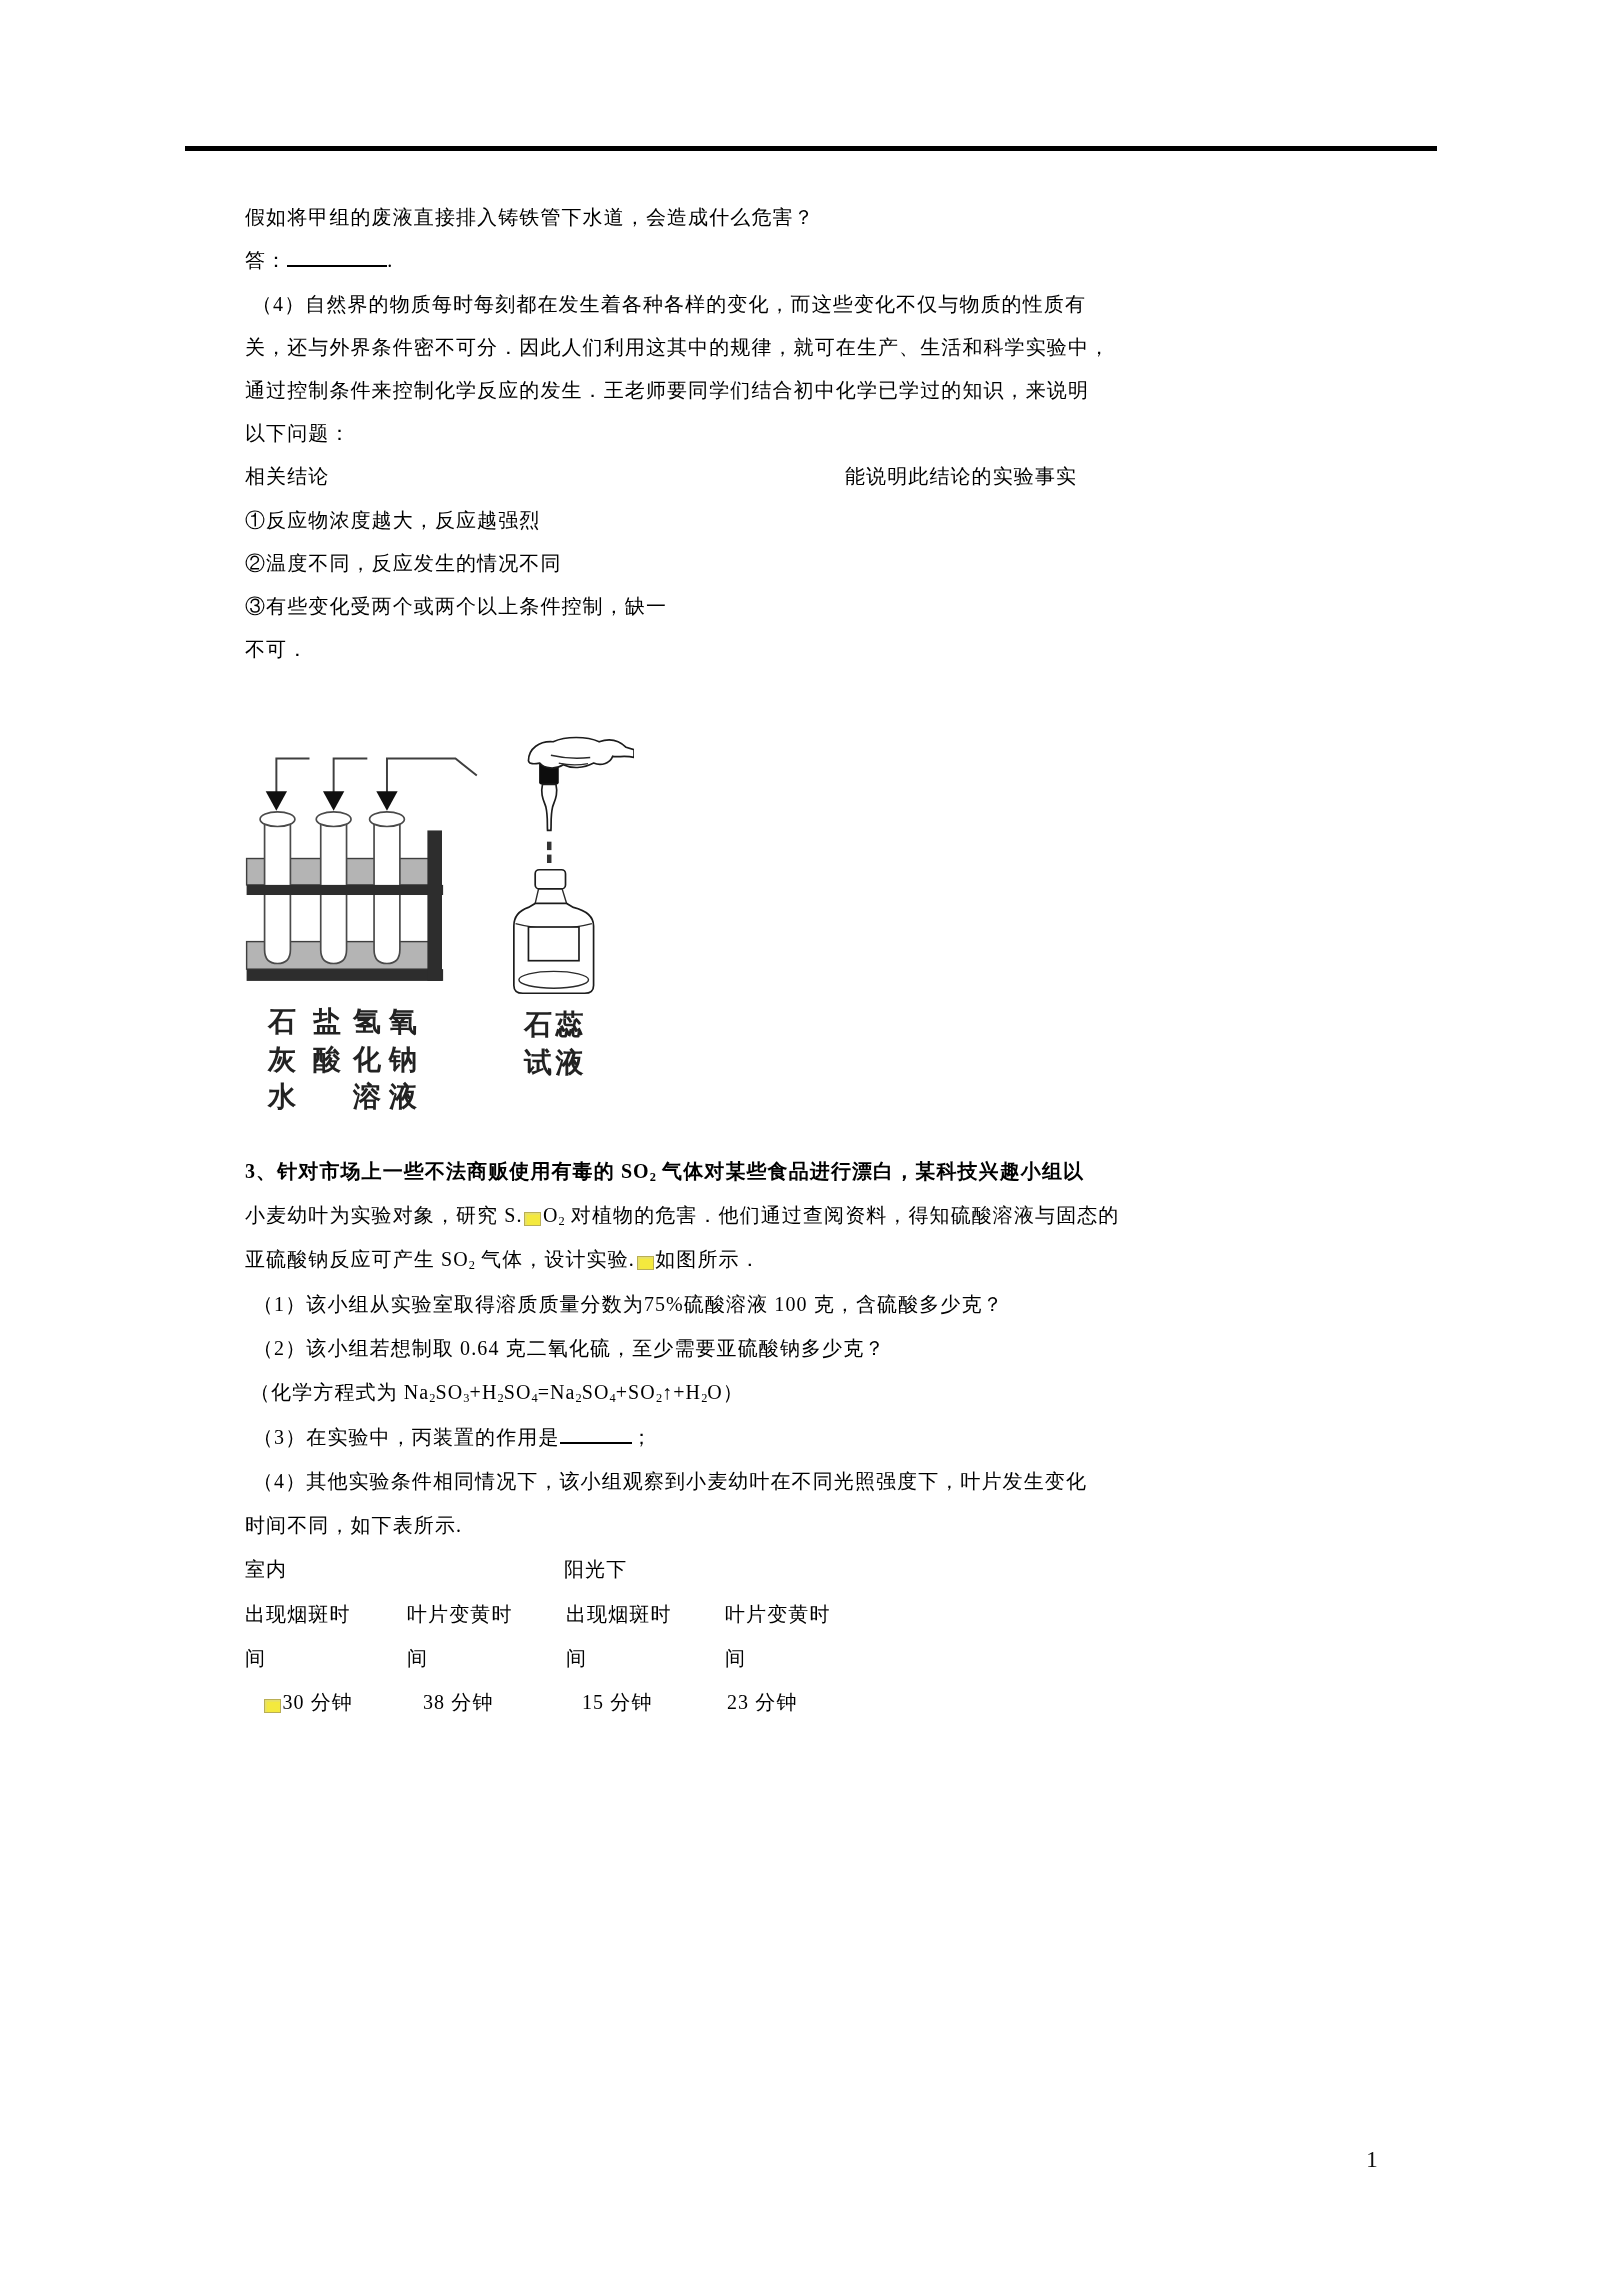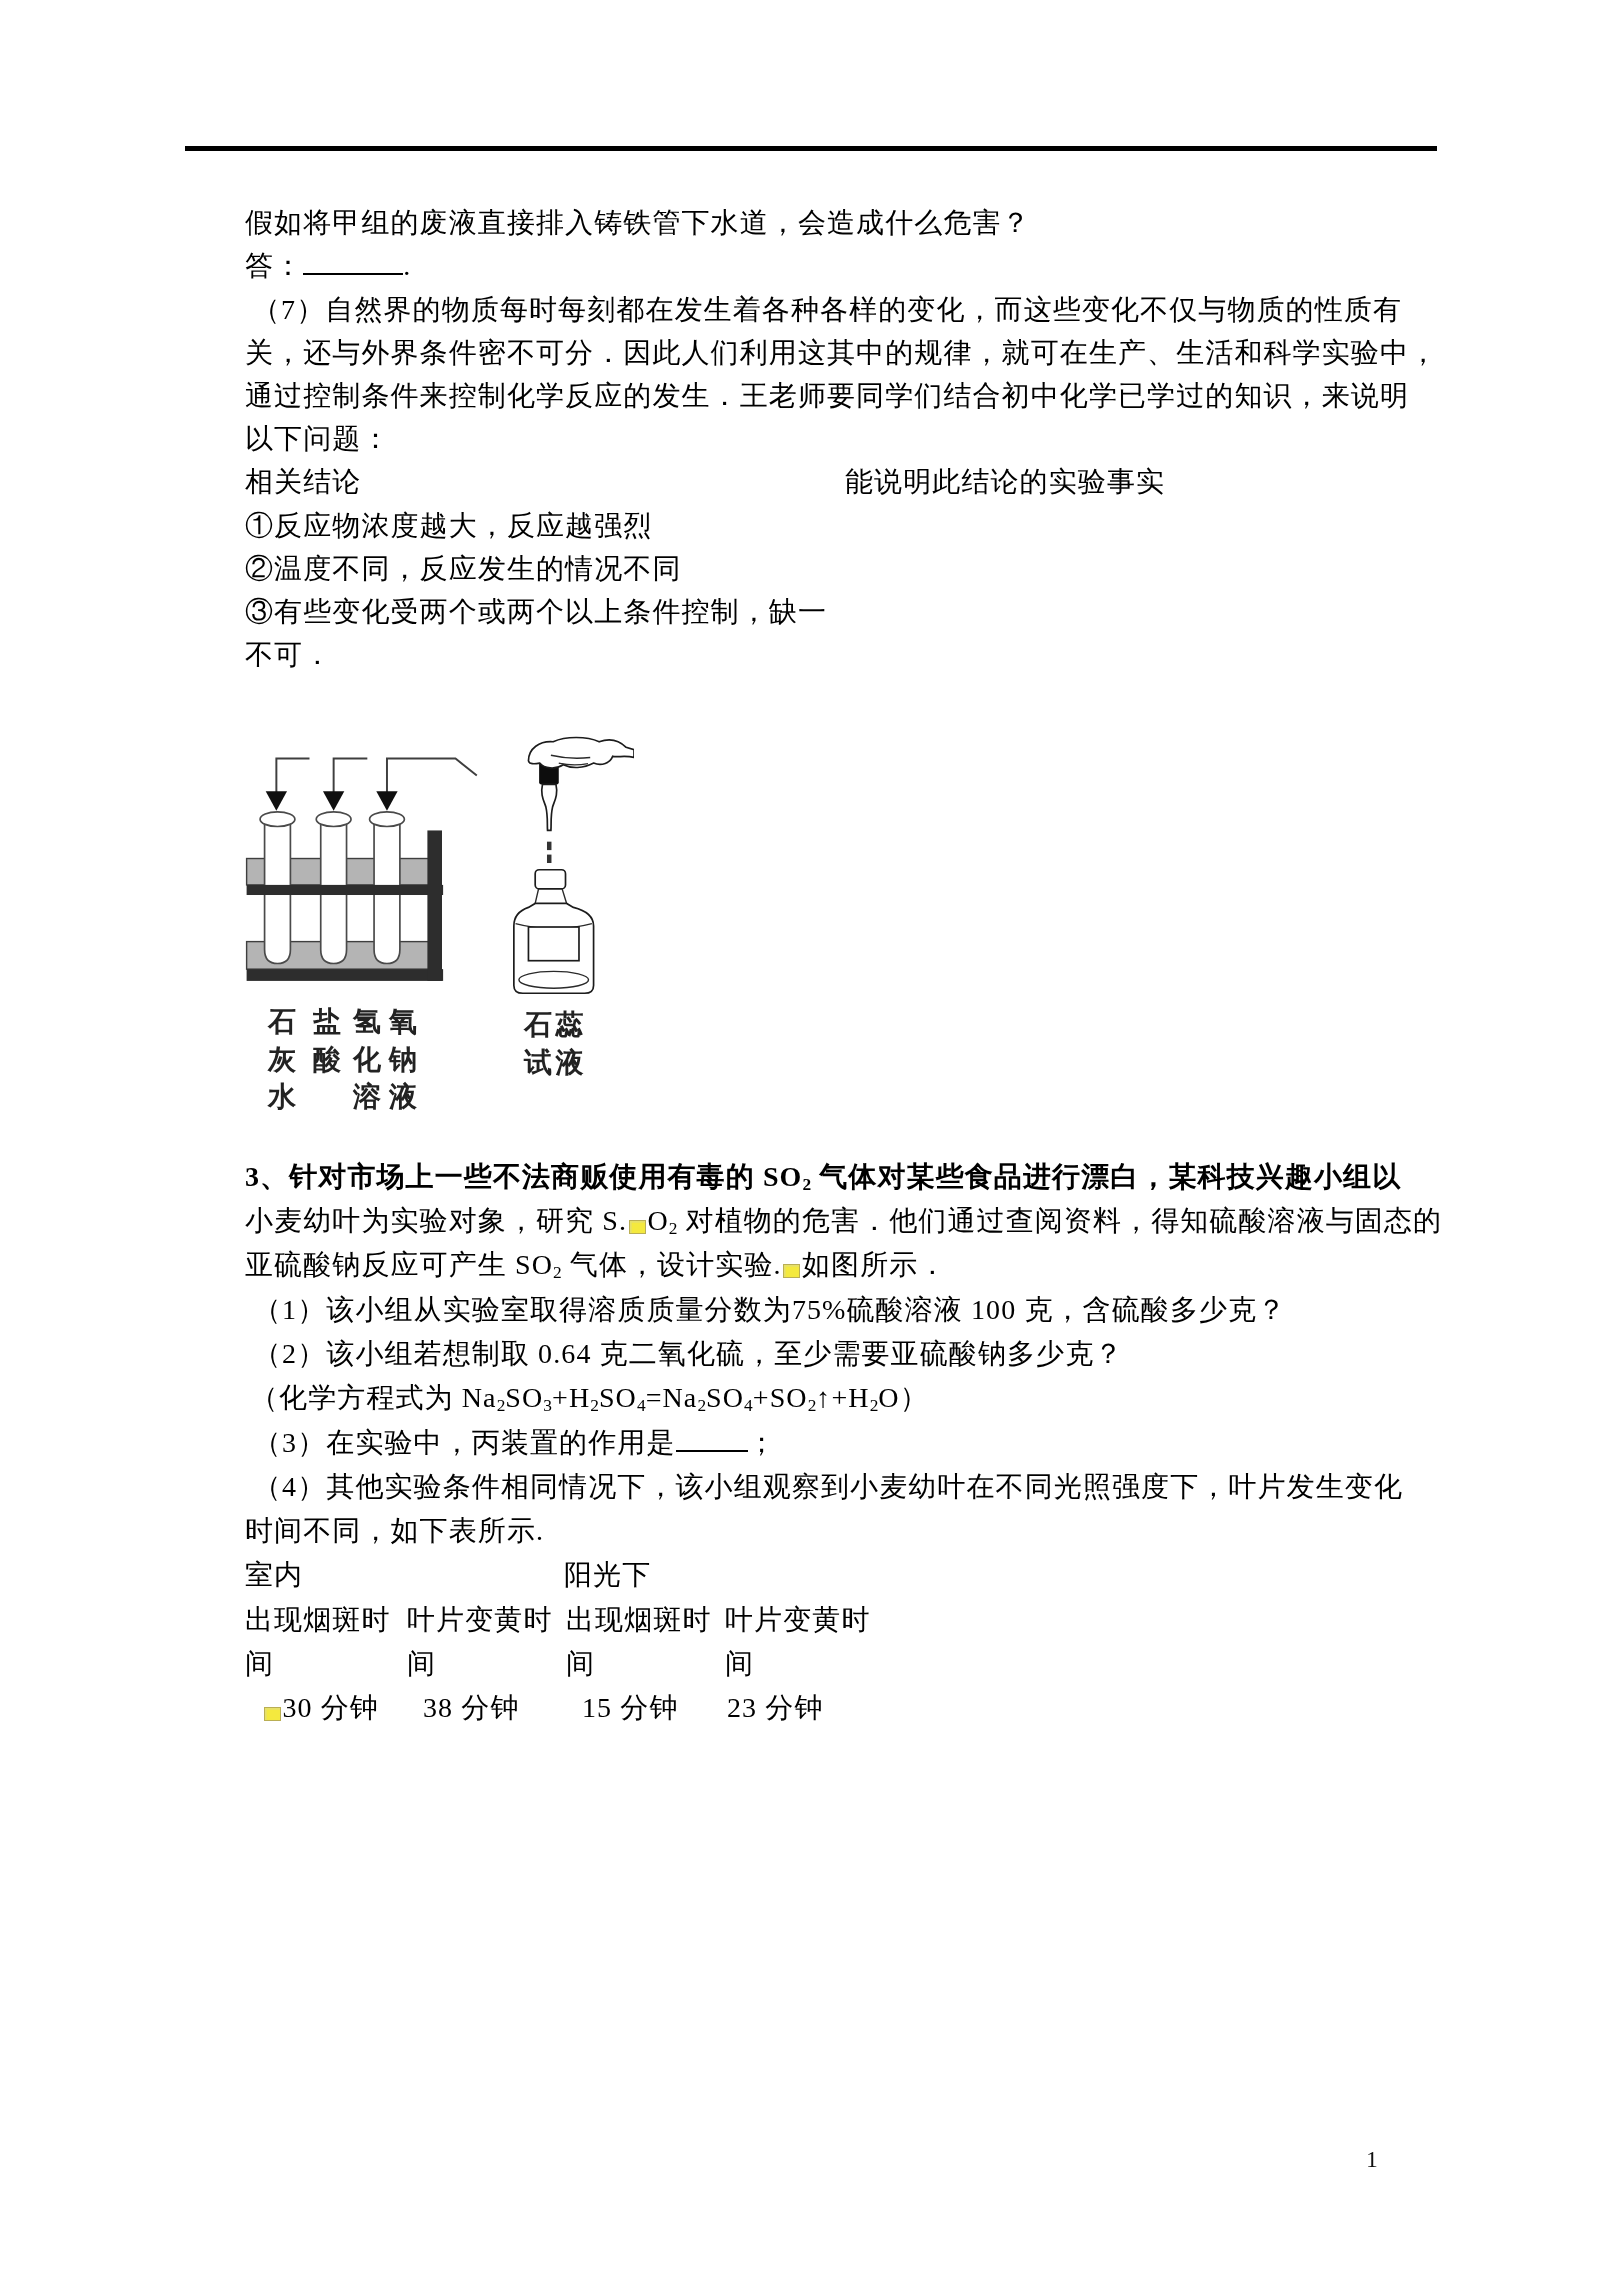--- a/index.html
+++ b/index.html
@@ -1,19 +1,19 @@
 <!DOCTYPE html>
 <html style="--mark: #f4e93e; --band-gray: #b4b4b4; --band-dark: #2d2d2d;font-size:9px"><head>
 <meta charset="utf-8">
 <style>
   html,body{margin:0;padding:0;background:#ffffff;}
   .page{position:relative;width:1623px;height:2295px;background:#fff;overflow:hidden;
         font-family:"Liberation Serif","DejaVu Serif",serif;color:#000;}
   .rule{position:absolute;left:185px;top:146px;width:1252px;height:5px;background:#000;}
-  .line{position:absolute;left:245px;font-size:28px;line-height:1.25;white-space:nowrap;
+  .line{position:absolute;left:245px;font-size:20px;line-height:1.25;white-space:nowrap;
         letter-spacing:1.1px;color:#000;}
   .line .cell{position:absolute;top:0;white-space:nowrap;}
   .sub{font-size:0.62em;vertical-align:-0.24em;letter-spacing:0;}
   .blank{display:inline-block;height:0.85em;border-bottom:2.2px solid #000;vertical-align:baseline;}
   .mark{display:inline-block;width:15px;height:11.8px;background:var(--mark,#f4e93e);
         border:0.6px solid #b9ae54;box-shadow:inset 1.7px 1.7px 0 #e6e06a;vertical-align:-3.9px;margin:0 1.7px;}
   .figure{position:absolute;left:241px;top:735px;width:393px;height:393px;}
   .figure svg{position:absolute;left:0;top:0;}
   .flabel{position:absolute;font-size:28px;font-weight:600;color:#222;line-height:1;white-space:nowrap;}
   .pageno{position:absolute;left:1366px;top:2146px;font-size:23.6px;color:#111;}
@@ -30,21 +30,21 @@
 </head>
 <body>
 
 <div class="page">
 
   <div class="rule"></div>
 
   <div>
       <div class="line" style="top: 205px;"><span>假如将甲组的废液直接排入铸铁管下水道，会造成什么危害？</span></div>
       <div class="line" style="top: 248px;"><span>答：</span><span class="blank" style="width: 100px;"></span><span>.</span></div>
-      <div class="line" style="top: 292px; left: 252px;"><span>（7）自然界的物质每时每刻都在发生着各种各样的变化，而这些变化不仅与物质的性质有</span></div>
+      <div class="line" style="top: 292px; left: 252px;"><span>（4）自然界的物质每时每刻都在发生着各种各样的变化，而这些变化不仅与物质的性质有</span></div>
       <div class="line" style="top: 335px;"><span>关，还与外界条件密不可分．因此人们利用这其中的规律，就可在生产、生活和科学实验中，</span></div>
       <div class="line" style="top: 378px;"><span>通过控制条件来控制化学反应的发生．王老师要同学们结合初中化学已学过的知识，来说明</span></div>
       <div class="line" style="top: 421px;"><span>以下问题：</span></div>
       <div class="line" style="top: 464px; left: 0px; width: 100%;">
         <span class="cell" style="left: 245px;"><span>相关结论</span></span>
         <span class="cell" style="left: 845px;"><span>能说明此结论的实验事实</span></span>
       </div>
       <div class="line" style="top: 508px;"><span>①反应物浓度越大，反应越强烈</span></div>
       <div class="line" style="top: 551px;"><span>②温度不同，反应发生的情况不同</span></div>
       <div class="line" style="top: 594px; text-align: right;"><span>③有些变化受两个或两个以上条件控制，缺一</span></div>

